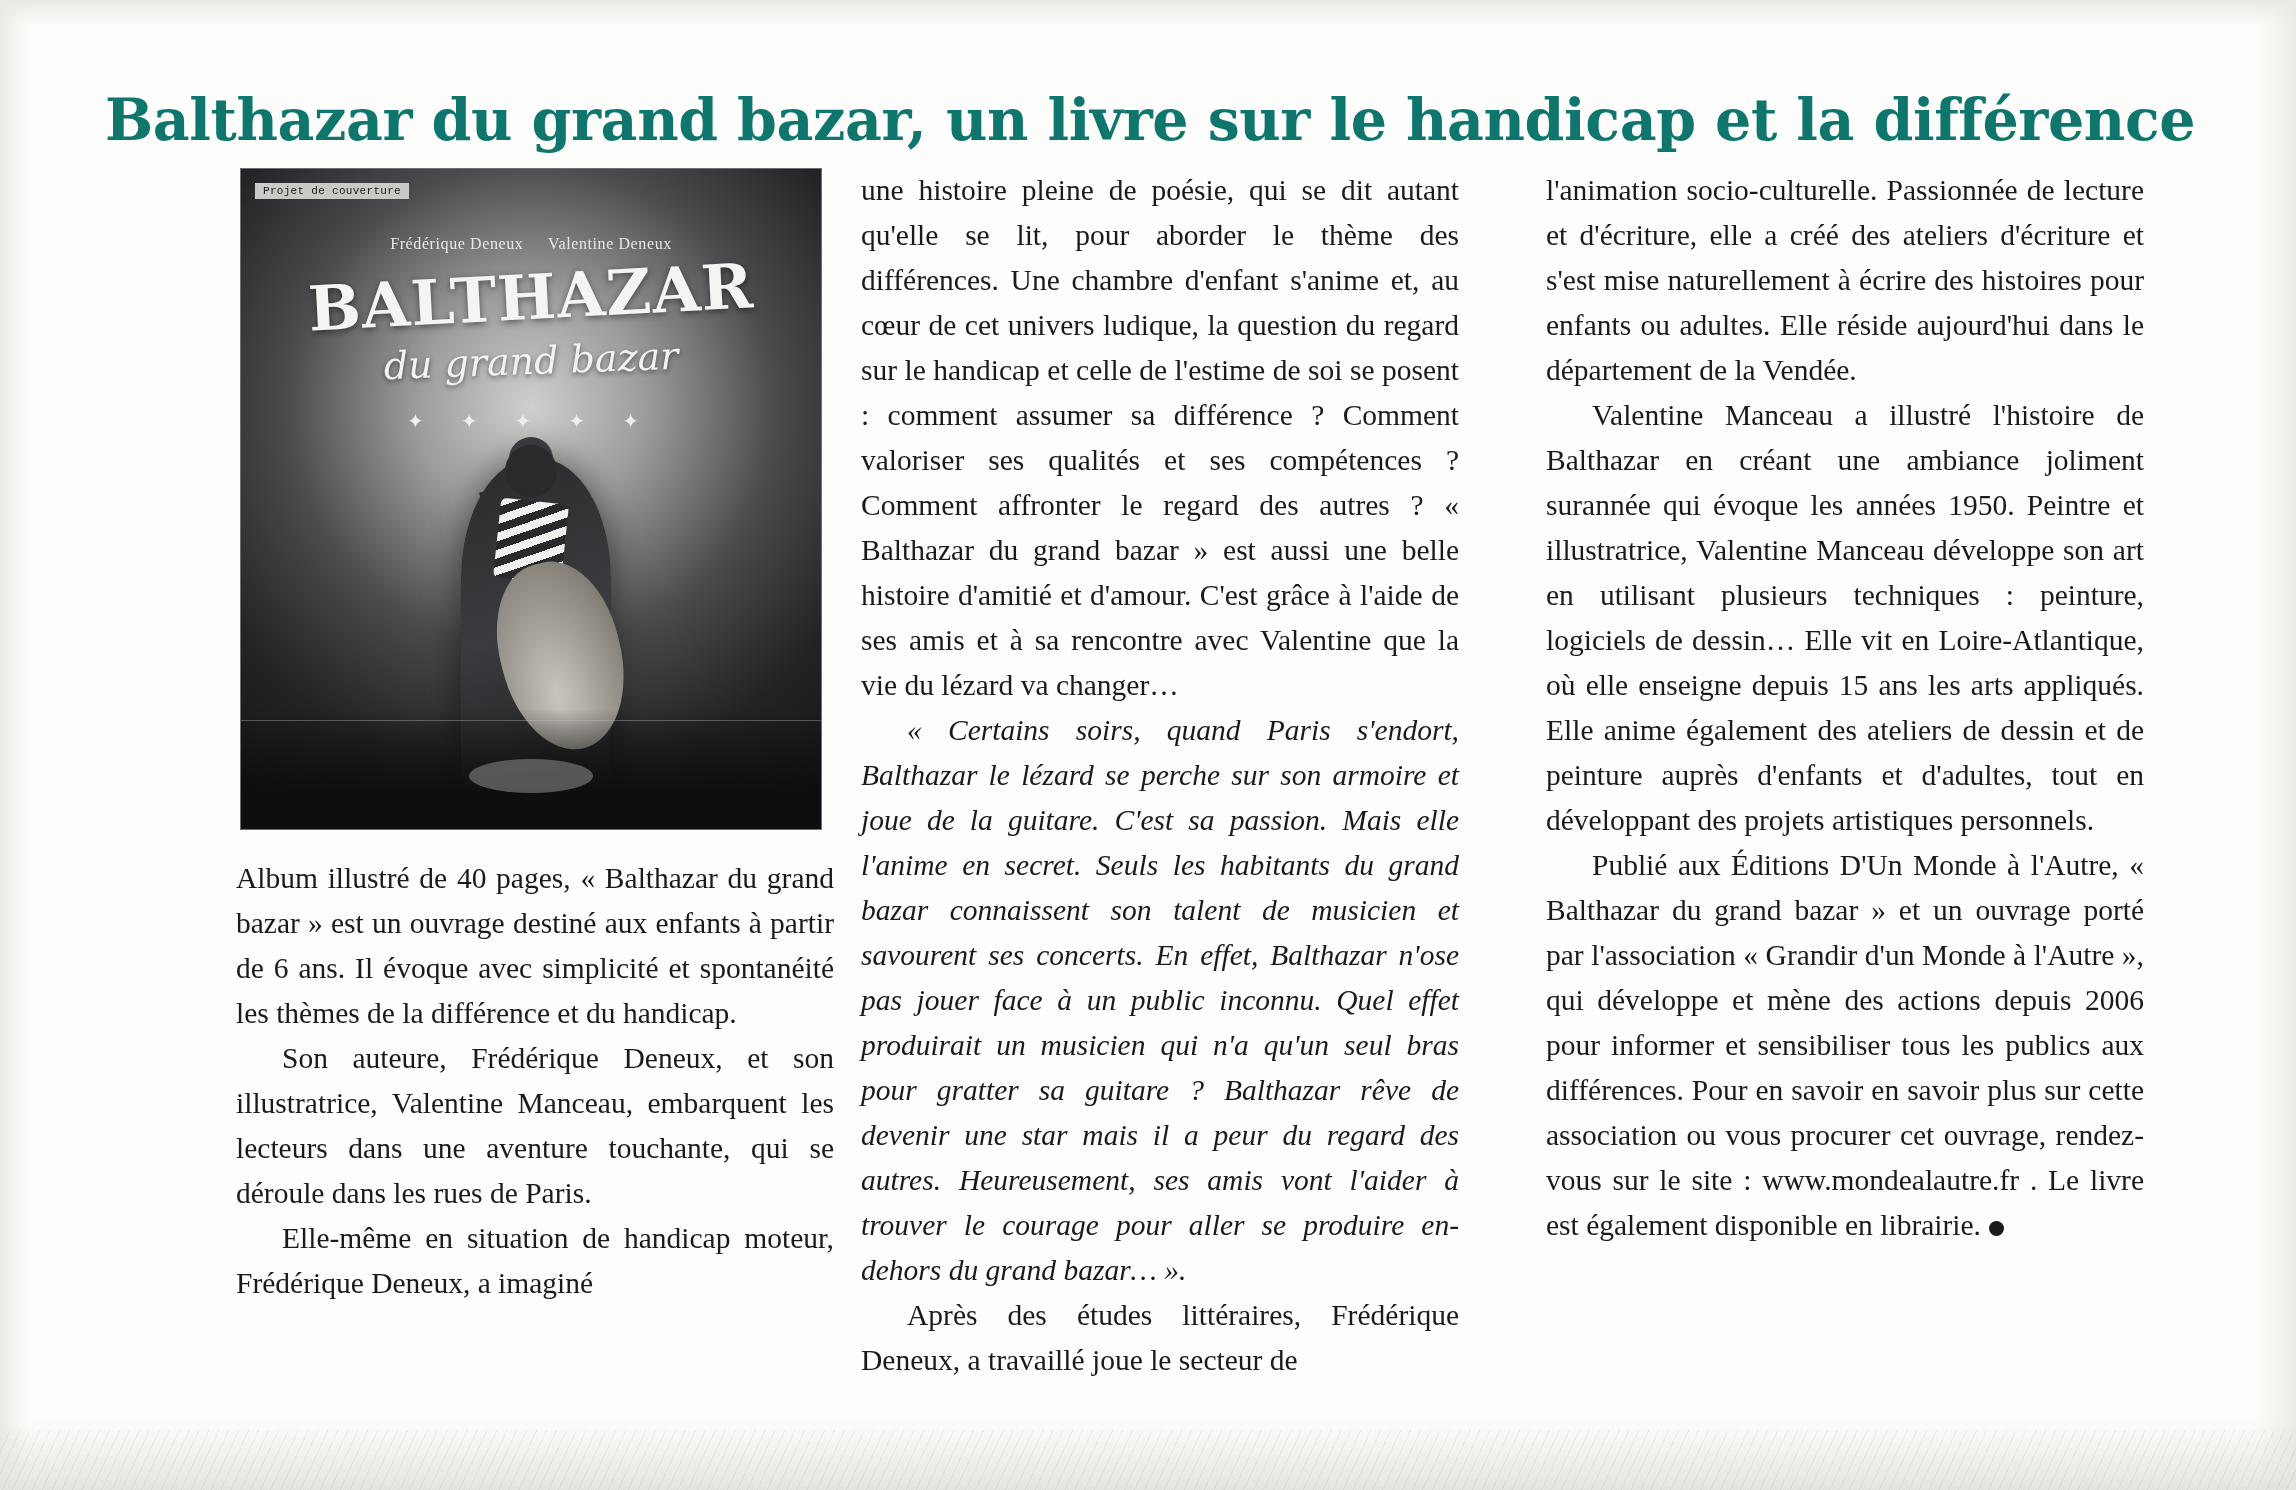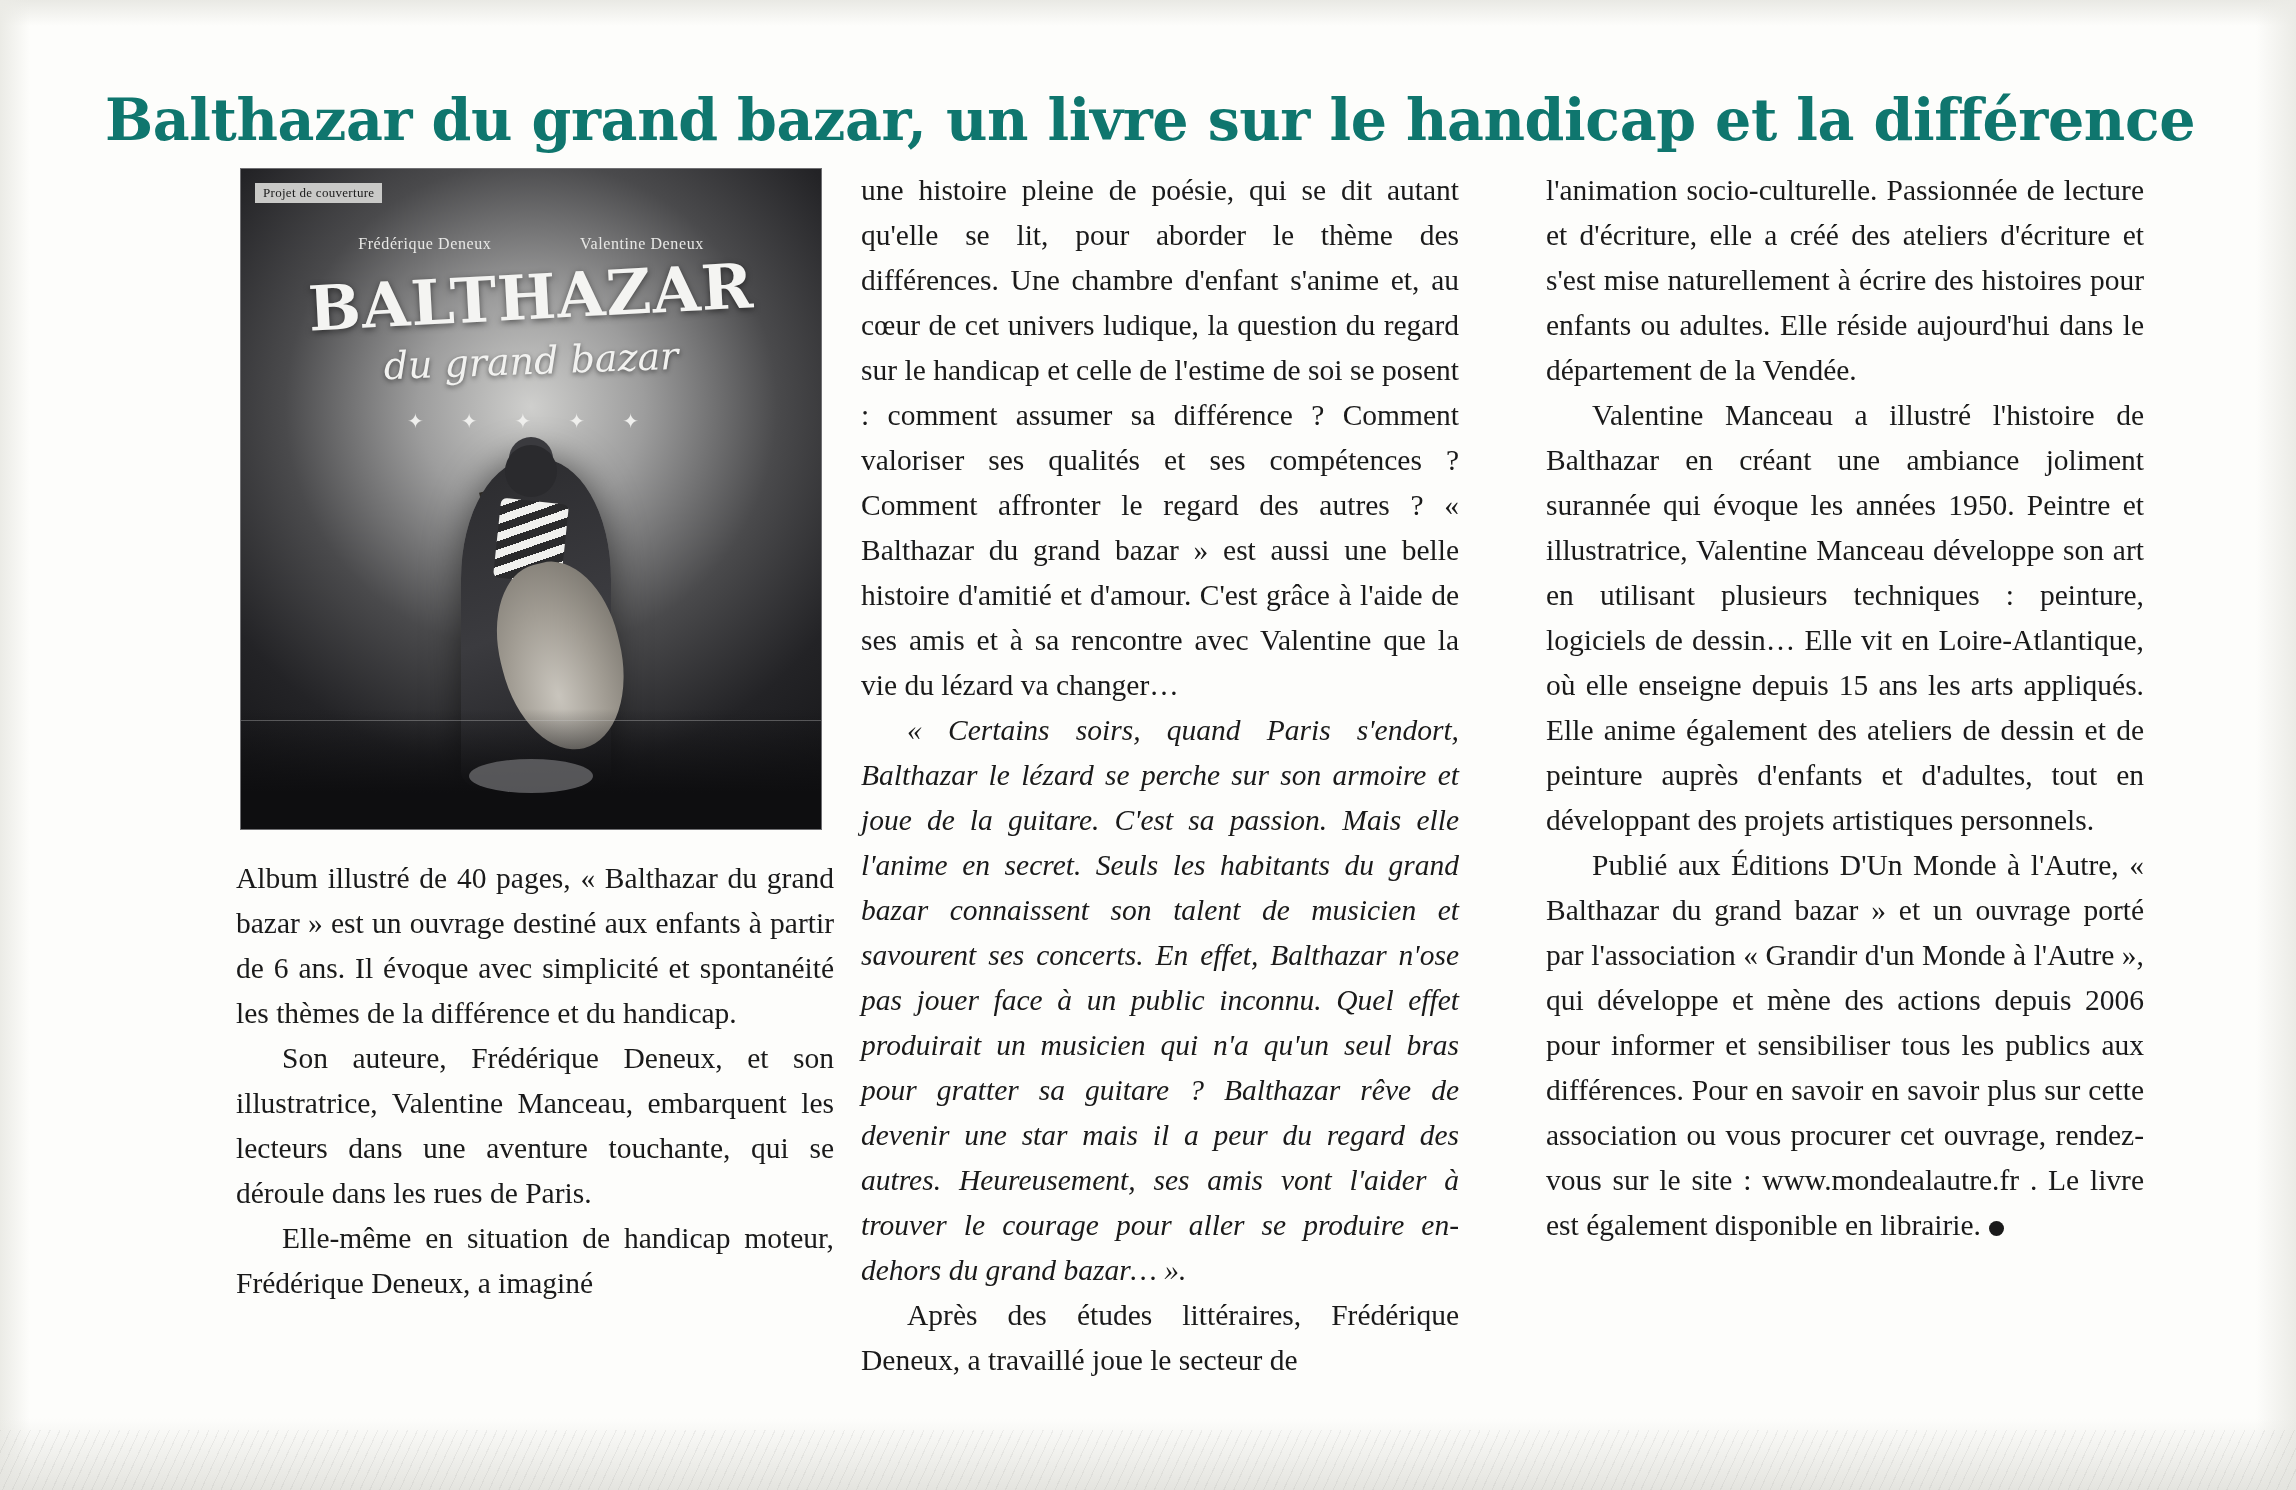--- a/index.html
+++ b/index.html
@@ -93,39 +93,39 @@
     margin: 0 0 26px 4px;
     background:
       radial-gradient(circle at 50% 36%, #cfcfcd 0%, #9d9d9d 22%, #4a4a4c 48%, #232326 72%, #121214 100%);
     border: 1px solid #6f6f72;
     overflow: hidden;
   }
   .cover-pub {
     position: absolute;
     left: 14px;
     top: 14px;
-    font-size: 13px;
+    font-size: 11px;
     letter-spacing: .3px;
     color: #1a1a1a;
     background: #c9c9c7;
     padding: 2px 8px;
-    font-family: Liberation Serif, serif;
+    font-family: Liberation Mono, monospace;
   }
   .cover-byline {
     position: absolute;
     top: 66px;
     left: 0;
     width: 100%;
     text-align: center;
     font-size: 16px;
     color: #e8e8e6;
     font-family: "Liberation Serif", serif;
     letter-spacing: .6px;
   }
-  .cover-byline span { margin: 0 42px; }
+  .cover-byline span { margin: 0 10px; }
   .cover-title {
     position: absolute;
     top: 92px;
     left: 0;
     width: 100%;
     text-align: center;
     font-family: "DejaVu Serif", serif;
     font-weight: 700;
     font-size: 62px;
     color: #f4f4f2;

